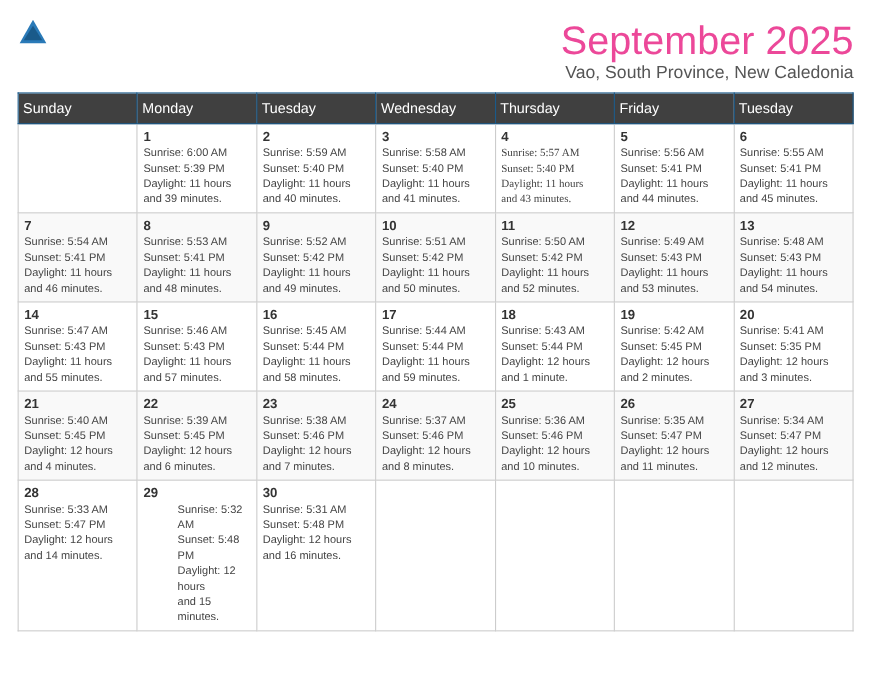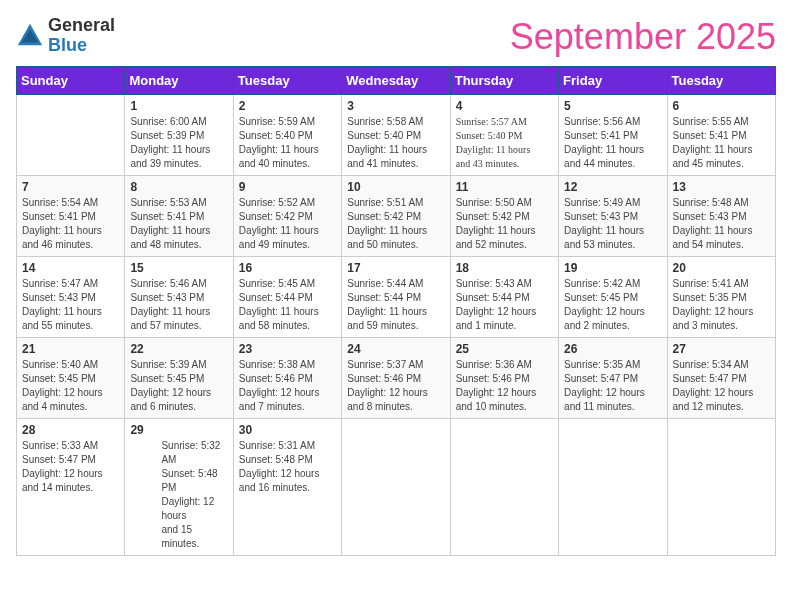--- a/index.html
+++ b/index.html
@@ -52,24 +52,24 @@
     .location-title {
       font-size: 16px;
       color: #555;
     }
     .calendar {
       width: 100%;
       border-collapse: collapse;
       border: 1px solid #ccc;
     }
     .calendar th {
-      background-color: #6d28d9;
+      background-color: #404040;
       color: #fff;
       font-size: 13px;
-      font-weight: bold;
+      font-weight: normal;
       padding: 6px 4px;
       text-align: left;
       border: 1px solid #1a5a8a;
     }
     .calendar td {
       vertical-align: top;
       border: 1px solid #ccc;
       padding: 4px 5px;
       font-size: 10px;
       color: #333;
@@ -97,27 +97,24 @@
   </style>
 </head>
 <body>
 
 <div class="header">
   <div class="logo">
     <svg class="logo-icon" viewBox="0 0 30 30" xmlns="http://www.w3.org/2000/svg">
       <polygon points="15,2 28,25 2,25" fill="#2a7ab8"></polygon>
       <polygon points="15,8 24,22 6,22" fill="#1a5a8a"></polygon>
     </svg>
-    <div class="logo-text">
-      <span class="logo-general">General</span>
-      <span class="logo-blue">Blue</span>
-    </div>
   </div>
   <div class="title-block">
     <div class="month-title">September 2025</div>
+    <div class="location-title">Vao, South Province, New Caledonia</div>
   </div>
 </div>
 
 <table class="calendar">
   <thead>
     <tr>
     <th>Sunday</th>
         <th>Monday</th>
         <th>Tuesday</th>
         <th>Wednesday</th>

